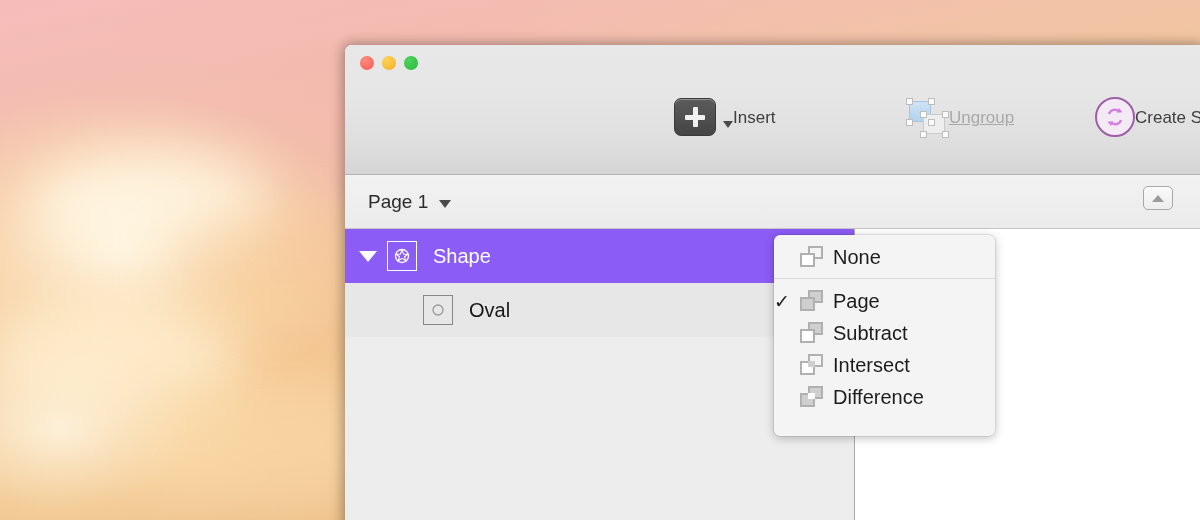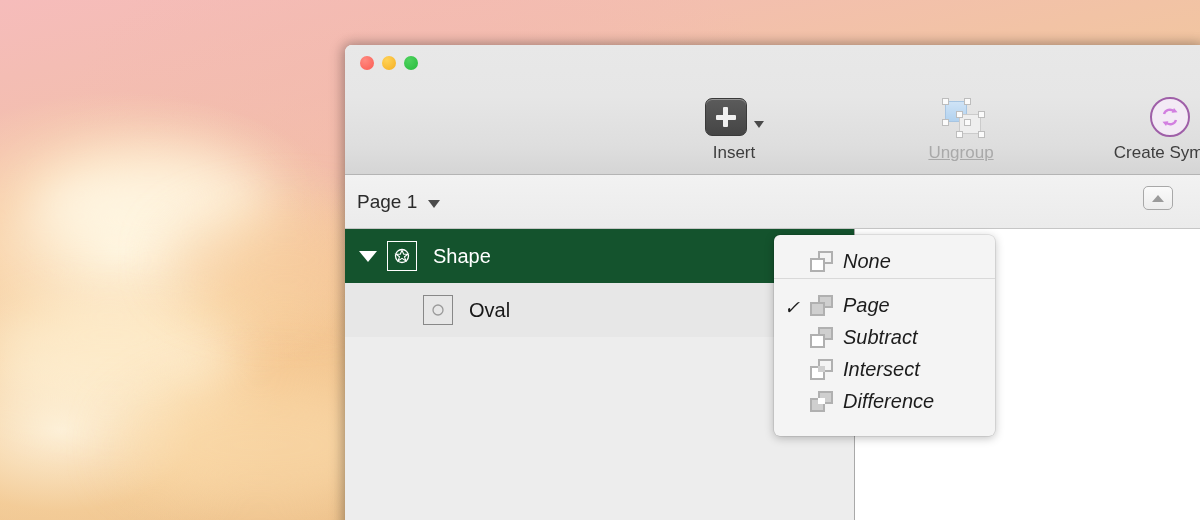--- a/index.html
+++ b/index.html
@@ -56,21 +56,21 @@
   .light.red    { background: radial-gradient(circle at 35% 30%, #ff8a80, #fb5b52); }
   .light.yellow { background: radial-gradient(circle at 35% 30%, #ffd257, #f5ae21); }
   .light.green  { background: radial-gradient(circle at 35% 30%, #4ed25e, #27bb3c); }
 
   .tb-items {
     position: absolute; left: 0; top: 48px; right: 0;
     height: 76px;
   }
   .tb-item {
     position: absolute;
-    display: flex; flex-direction: column;
+    display: flex; flex-direction: row;
     align-items: center;
     width: 120px;
   }
   .tb-icon { height: 48px; display: flex; align-items: center; justify-content: center; position: relative; }
   .tb-label {
     font-size: 17px; color: #3e3e3e; margin-top: 2px;
     white-space: nowrap;
   }
   .tb-label.disabled { color: #a9a9a9; text-decoration: underline; }
 
@@ -132,21 +132,21 @@
 
   
   .page-bar {
     position: relative;
     height: 54px;
     background: linear-gradient(to bottom, #f2f2f2, #ebebeb);
     border-bottom: 1px solid #c6c6c6;
     display: flex; align-items: center;
   }
   .page-title {
-    margin-left: 12px;
+    margin-left: 23px;
     font-size: 19px; color: #2b2b2b;
   }
   .page-caret {
     width: 0; height: 0;
     border-left: 6px solid transparent;
     border-right: 6px solid transparent;
     border-top: 8px solid #4a4a4a;
     margin-left: 11px; margin-top: 4px;
   }
   .collapse-btn {
@@ -172,21 +172,21 @@
     border-right: 1px solid #a9a9a9;
   }
   .layer-row {
     position: relative;
     height: 54px;
     display: flex; align-items: center;
     font-size: 20px; color: #181818;
     background: #ededed;
   }
   .layer-row.alt { background: #e7e7e7; }
-  .layer-row.selected { background: #14532d; color: #ffffff; text-align: right; }
+  .layer-row.selected { background: #8b5cf6; color: #ffffff; text-align: right; }
   .disclosure {
     width: 0; height: 0; margin-left: 14px;
     border-left: 9px solid transparent;
     border-right: 9px solid transparent;
     border-top: 11px solid #ffffff;
   }
   .thumb {
     width: 30px; height: 30px;
     border: 1.5px solid #888888;
     background: transparent;
@@ -210,24 +210,23 @@
     left: 774px; top: 235px;
     width: 221px; height: 201px;
     background: #f4f4f4;
     border-radius: 6px;
     box-shadow: 0 2px 10px rgba(0,0,0,.26), 0 0 0 .5px rgba(0,0,0,.14);
     padding: 6px 0;
     overflow: hidden;
   }
   .menu-item {
     height: 32px;
-    display: flex; align-items: flex-end;
+    display: flex; align-items: center;
     font-size: 20px; color: #1c1c1c;
-    padding-left: 10px;
-    font-style: italic;
+    padding-left: 0;
   }
   .check-slot {
     width: 26px; font-size: 19px; color: #1c1c1c;
     text-align: left; line-height: 1;
   }
   .menu-sep {
     height: 1px; background: #d9d9d9;
     margin: 5px 0 6px 0;
   }
   .bool-ico { width: 24px; height: 22px; position: relative; margin-right: 9px; }

